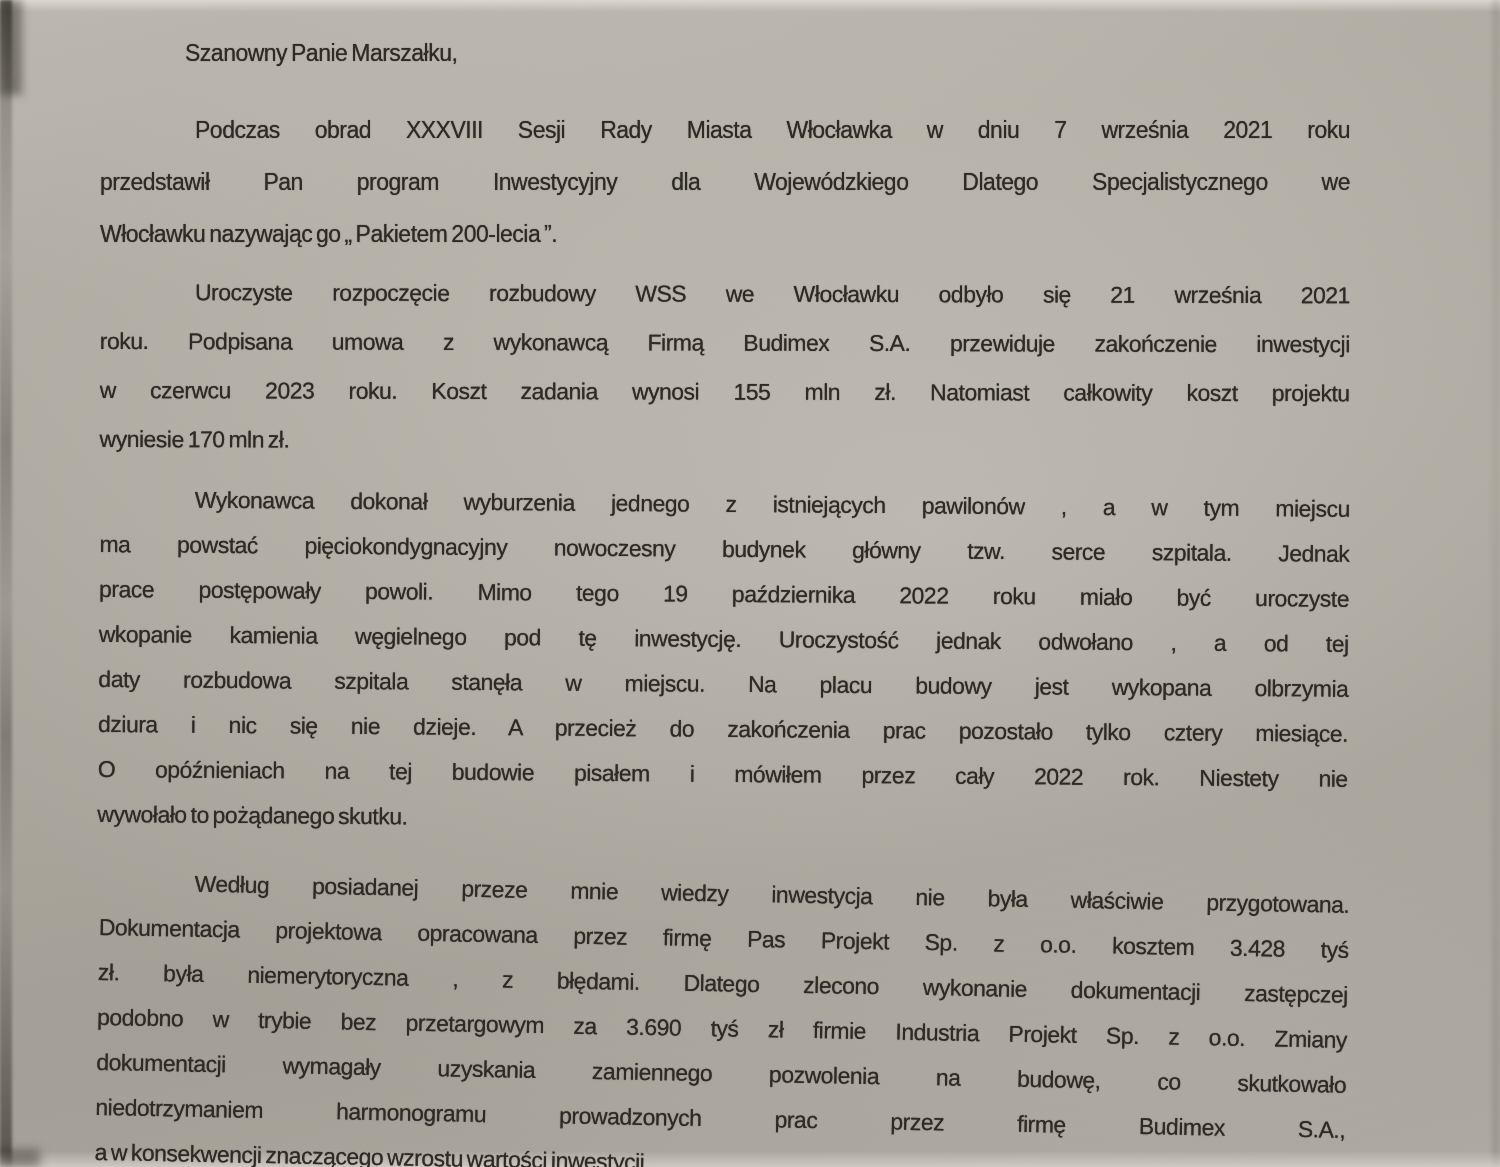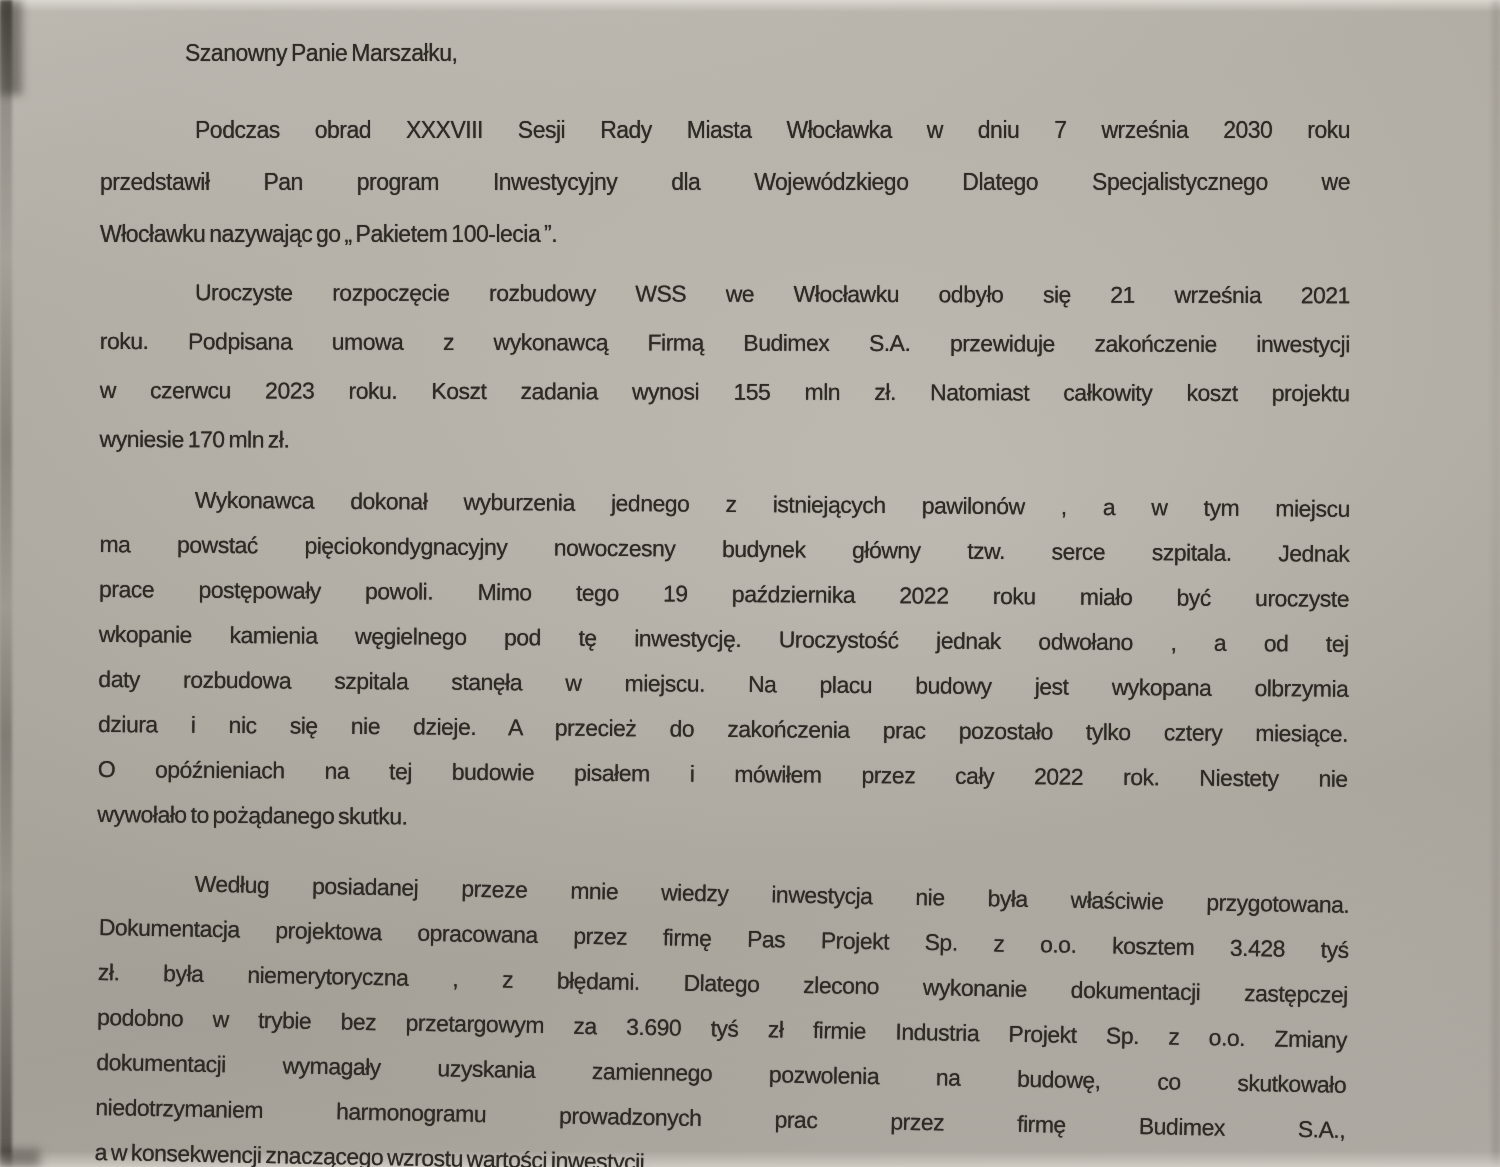--- a/index.html
+++ b/index.html
@@ -89,23 +89,23 @@
 <div class="edge-left"></div>
 <div class="corner-top-left"></div>
 <div class="edge-right"></div>
 <div class="edge-bottom"></div>
 <div class="corner-bottom-left"></div>
 
 <div class="letter">
   <div class="salutation">Szanowny Panie Marszałku,</div>
   <div id="paragraphs">
       <div class="para">
-        <div class="line first">Podczas obrad XXXVIII Sesji Rady Miasta Włocławka w dniu 7 września 2030 roku</div>
+        <div class="line first">Podczas obrad XXXVIII Sesji Rady Miasta Włocławka w dniu 7 września 2021 roku</div>
         <div class="line">przedstawił Pan program Inwestycyjny dla Wojewódzkiego Dlatego Specjalistycznego we</div>
-        <div class="line last">Włocławku nazywając go „ Pakietem 100-lecia ”.</div>
+        <div class="line last">Włocławku nazywając go „ Pakietem 200-lecia ”.</div>
       </div>
       <div class="para">
         <div class="line first">Uroczyste rozpoczęcie rozbudowy WSS we Włocławku odbyło się 21 września 2021</div>
         <div class="line">roku. Podpisana umowa z wykonawcą Firmą Budimex S.A. przewiduje zakończenie inwestycji</div>
         <div class="line">w czerwcu 2023 roku. Koszt zadania wynosi 155 mln zł. Natomiast całkowity koszt projektu</div>
         <div class="line last">wyniesie 170 mln zł.</div>
       </div>
       <div class="para">
         <div class="line first">Wykonawca dokonał wyburzenia jednego z istniejących pawilonów , a w tym miejscu</div>
         <div class="line">ma powstać pięciokondygnacyjny nowoczesny budynek główny tzw. serce szpitala. Jednak</div>

